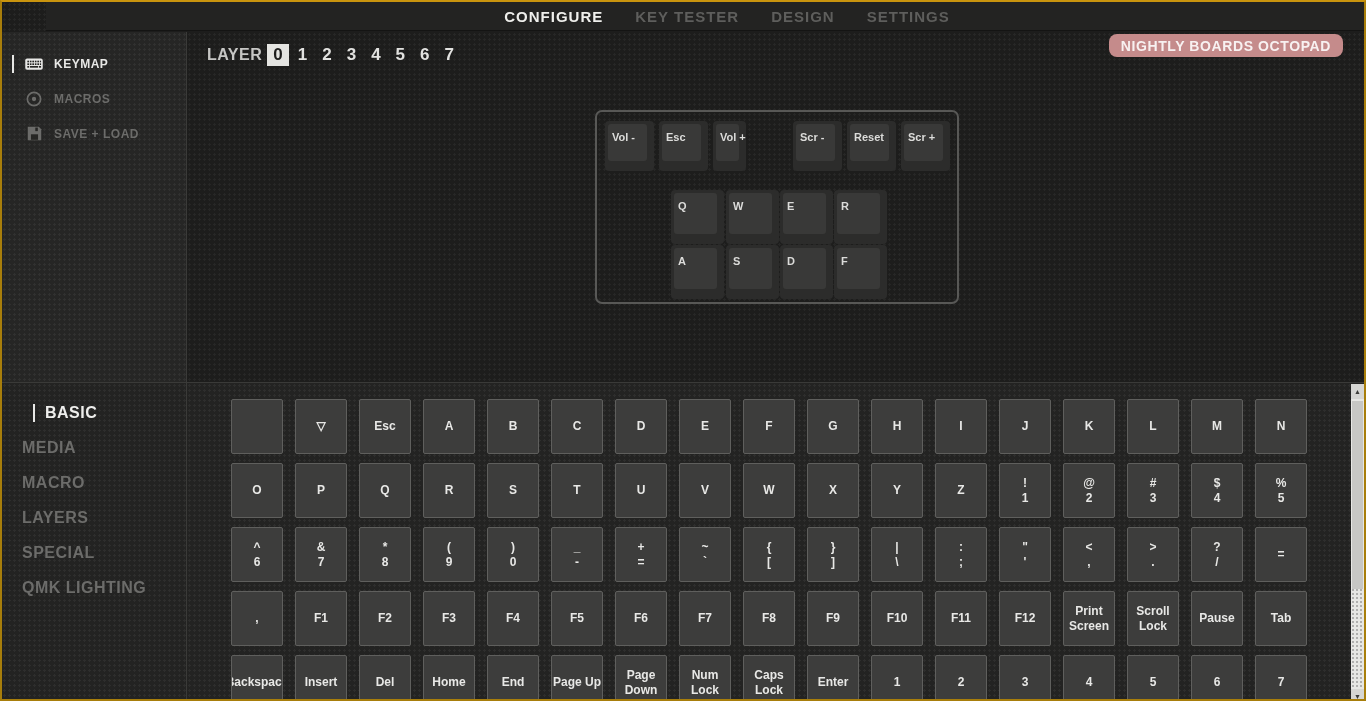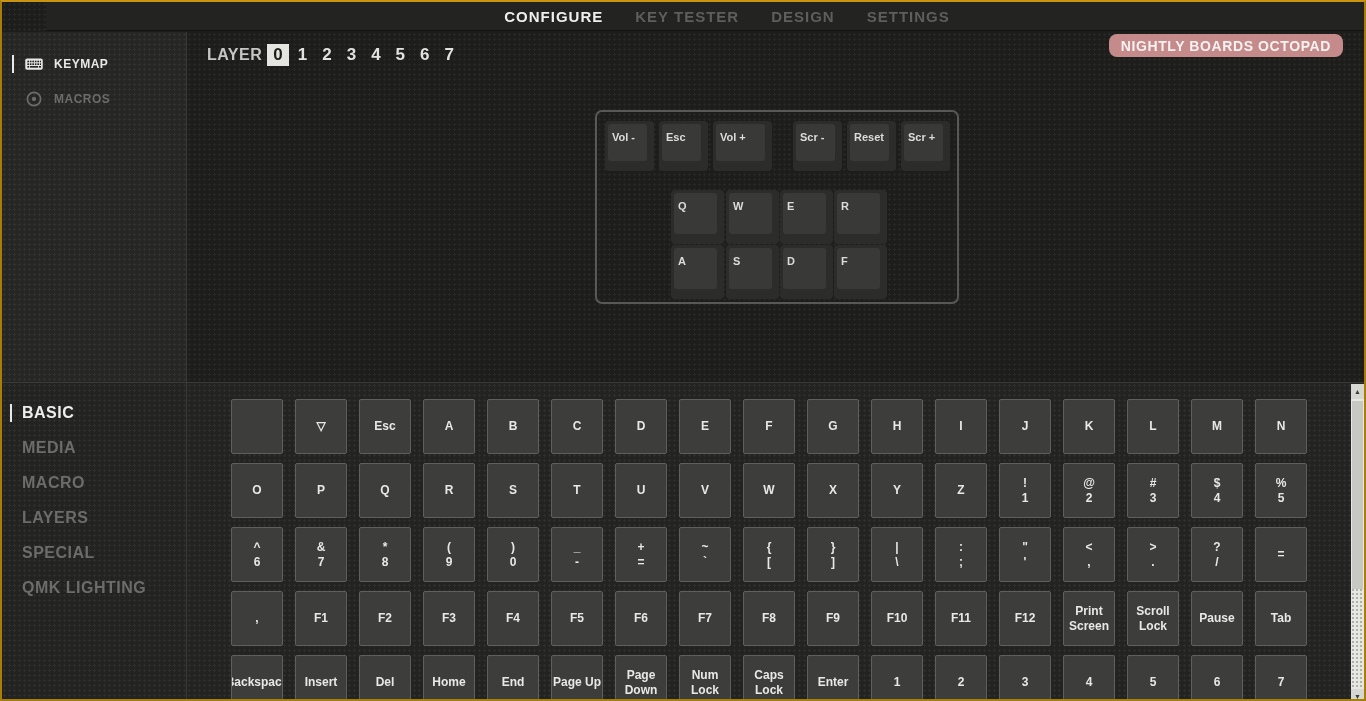--- a/index.html
+++ b/index.html
@@ -60,21 +60,21 @@
   .bottom {
     position:absolute; left:0; top:380px; width:100%; height:321px;
     background:#232322;
     background-image: radial-gradient(rgba(255,255,255,0.05) 1px, transparent 1.2px);
     background-size:5px 5px;
     border-top:1px solid #3a3a38;
   }
   .categories { position:absolute; left:0; top:0; width:185px; height:100%; border-right:1px solid #3a3a38; padding-top:12px; }
   .cat-item { display:flex; align-items:center; height:35px; color:#6c6c6a; cursor:pointer; }
   .cat-item .bar { width:2px; height:18px; margin-left:8px; margin-right:10px; background:transparent; }
-  .cat-item.active { color:#eeeeec; }
+  .cat-item.active { color:#eeeeec;margin-left:23px; }
   .cat-item.active .bar { background:#e8e8e6; }
   .cat-item .c-label { font-size:16px; font-weight:600; letter-spacing:0.5px; }
   .picker-grid {
     position:absolute; left:229px; top:16px;
     display:grid; grid-template-columns:repeat(17, 52px); grid-auto-rows:55px;
     column-gap:12px; row-gap:9px;
   }
   .kkey {
     background:#3d3d3c; border:1px solid #5f5f5d; border-radius:2px;
     display:flex; align-items:center; justify-content:center; text-align:center;
@@ -136,20 +136,31 @@
       <div class="side-item">
         <span class="bar"></span>
         <span class="s-icon">
           <svg width="20" height="20" viewBox="0 0 24 24">
             <circle cx="12" cy="12" r="8" fill="none" stroke="currentColor" stroke-width="2"></circle>
             <circle cx="12" cy="12" r="2.6" fill="currentColor"></circle>
           </svg>
         </span>
         <span class="s-label">MACROS</span>
       </div>
+      <div class="side-item">
+        <span class="bar"></span>
+        <span class="s-icon">
+          <svg width="19" height="19" viewBox="0 0 24 24">
+            <path d="M3.5 3.5 h14 l3 3 v14 h-17 z" fill="currentColor"></path>
+            <rect x="13" y="4.5" width="3.2" height="4.5" fill="#262624"></rect>
+            <rect x="7.5" y="13" width="9" height="7" fill="#262624"></rect>
+          </svg>
+        </span>
+        <span class="s-label">SAVE + LOAD</span>
+      </div>
     </div>
 
   <div class="layerbar">
     <span class="layer-label">LAYER</span>
     <span style="display:flex; align-items:center;">
         <span class="layer-num active">0</span>
         <span class="layer-num">1</span>
         <span class="layer-num">2</span>
         <span class="layer-num">3</span>
         <span class="layer-num">4</span>
@@ -161,21 +172,21 @@
 
   <div class="badge">NIGHTLY BOARDS OCTOPAD</div>
 
   <div class="preview">
       <div class="pkey" style="left: 8px; top: 9px; width: 49px; height: 50px;">
         <div class="pkey-top"><span>Vol -</span></div>
       </div>
       <div class="pkey" style="left: 62px; top: 9px; width: 49px; height: 50px;">
         <div class="pkey-top"><span>Esc</span></div>
       </div>
-      <div class="pkey" style="left: 116px; top: 9px; width: 59px; height: 50px;">
+      <div class="pkey" style="left: 116px; top: 9px; width: 33px; height: 50px;">
         <div class="pkey-top"><span>Vol +</span></div>
       </div>
       <div class="pkey" style="left: 196px; top: 9px; width: 49px; height: 50px;">
         <div class="pkey-top"><span>Scr -</span></div>
       </div>
       <div class="pkey" style="left: 250px; top: 9px; width: 49px; height: 50px;">
         <div class="pkey-top"><span>Reset</span></div>
       </div>
       <div class="pkey" style="left: 304px; top: 9px; width: 49px; height: 50px;">
         <div class="pkey-top"><span>Scr +</span></div>

